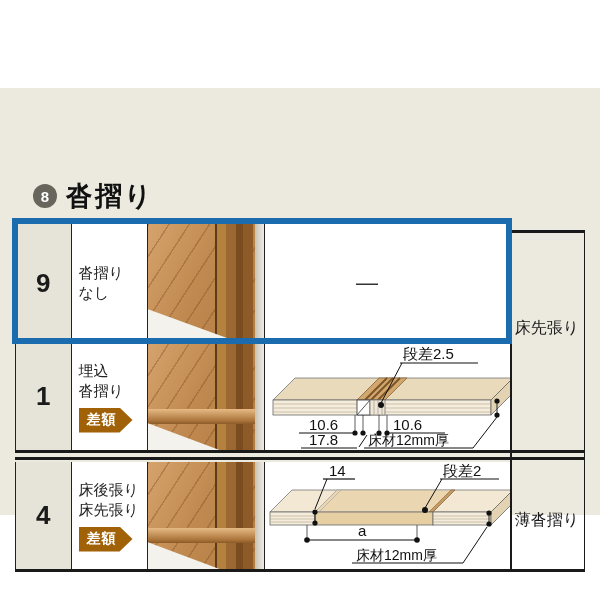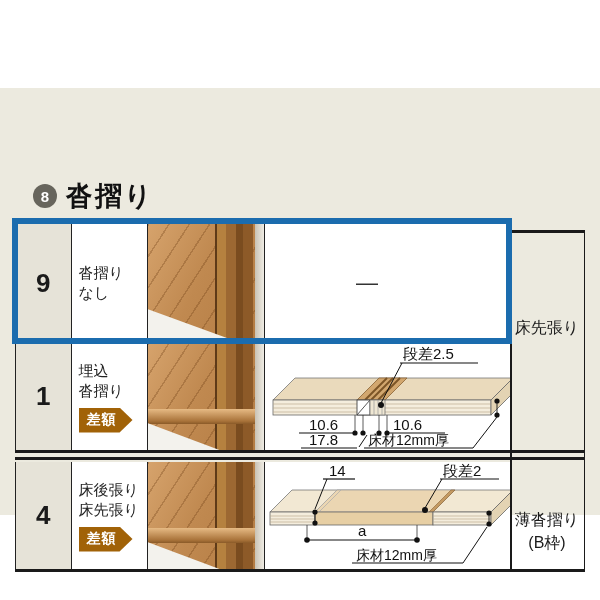--- a/index.html
+++ b/index.html
@@ -233,19 +233,18 @@
     <div class="line" style="left:15px;top:481px;width:570px;height:3px;"></div>
     <div class="dline"></div>
     <div class="line" style="left:510px;top:142px;width:2px;height:342px;"></div>
     <div class="line" style="left:583.5px;top:142px;width:1.5px;height:342px;"></div>
 
     <div class="side-label" style="top:228px;">
       <div>床先張り</div>
     </div>
     <div class="side-label" style="top:420px;">
       <div>薄沓摺り</div>
-      <div>(B枠)</div>
     </div>
 
     <div class="blue-box"></div>
 
   </div>
 </div>
 
 </body></html>

